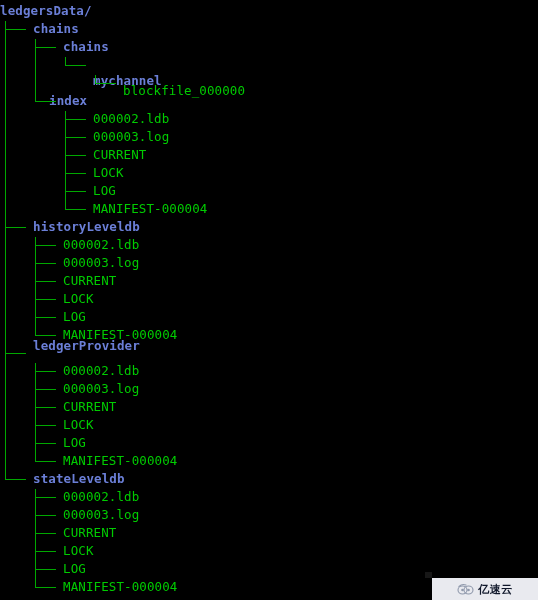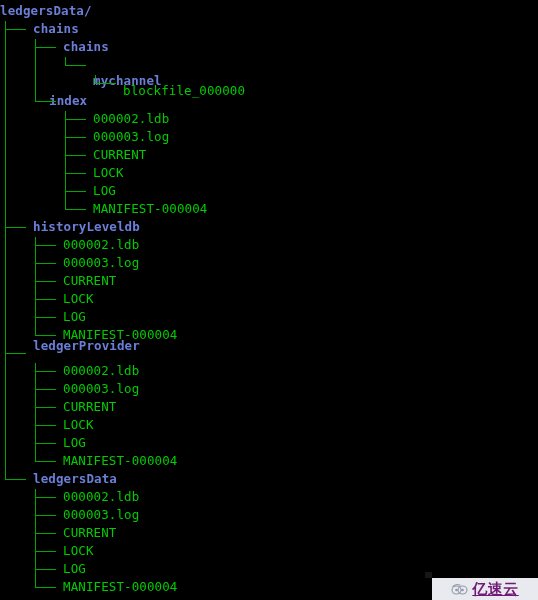--- a/index.html
+++ b/index.html
@@ -79,27 +79,26 @@
     align-items: center;
     justify-content: center;
     gap: 4px;
   }
   #watermark .wm-icon {
     display: block;
     width: 17px;
     height: 13px;
   }
   #watermark .wm-text {
-    color: #701a75;
+    color: #0f172a;
     font-family: "DejaVu Sans", "Liberation Sans", sans-serif;
-    font-size: 15px;
+    font-size: 11px;
     font-weight: bold;
     letter-spacing: 0.5px;
     line-height: 1;
-    text-decoration: underline;
   }
   #watermark .wm-corner {
     position: absolute;
     left: -7px;
     top: -6px;
     width: 7px;
     height: 6px;
     background: #2a2a2a;
     opacity: 0.55;
   }
@@ -128,21 +127,21 @@
       <div class="row" style="top: 290px;"><span class="label file" style="left: 63px;">LOCK</span></div>
       <div class="row" style="top: 308px;"><span class="label file" style="left: 63px;">LOG</span></div>
       <div class="row" style="top: 326px;"><span class="label file" style="left: 63px;">MANIFEST-000004</span></div>
       <div class="row" style="top: 337px;"><span class="label dir" style="left: 33px;">ledgerProvider</span></div>
       <div class="row" style="top: 362px;"><span class="label file" style="left: 63px;">000002.ldb</span></div>
       <div class="row" style="top: 380px;"><span class="label file" style="left: 63px;">000003.log</span></div>
       <div class="row" style="top: 398px;"><span class="label file" style="left: 63px;">CURRENT</span></div>
       <div class="row" style="top: 416px;"><span class="label file" style="left: 63px;">LOCK</span></div>
       <div class="row" style="top: 434px;"><span class="label file" style="left: 63px;">LOG</span></div>
       <div class="row" style="top: 452px;"><span class="label file" style="left: 63px;">MANIFEST-000004</span></div>
-      <div class="row" style="top: 470px;"><span class="label dir" style="left: 33px;">ledgersData</span></div>
+      <div class="row" style="top: 470px;"><span class="label dir" style="left: 33px;">stateLeveldb</span></div>
       <div class="row" style="top: 488px;"><span class="label file" style="left: 63px;">000002.ldb</span></div>
       <div class="row" style="top: 506px;"><span class="label file" style="left: 63px;">000003.log</span></div>
       <div class="row" style="top: 524px;"><span class="label file" style="left: 63px;">CURRENT</span></div>
       <div class="row" style="top: 542px;"><span class="label file" style="left: 63px;">LOCK</span></div>
       <div class="row" style="top: 560px;"><span class="label file" style="left: 63px;">LOG</span></div>
       <div class="row" style="top: 578px;"><span class="label file" style="left: 63px;">MANIFEST-000004</span></div>
       <div class="vline" style="left: 5px; top: 21px; height: 458px;"></div>
       <div class="hline" style="left: 5px; top: 29px; width: 21px;"></div>
       <div class="hline" style="left: 5px; top: 227px; width: 21px;"></div>
       <div class="hline" style="left: 5px; top: 353px; width: 21px;"></div>

